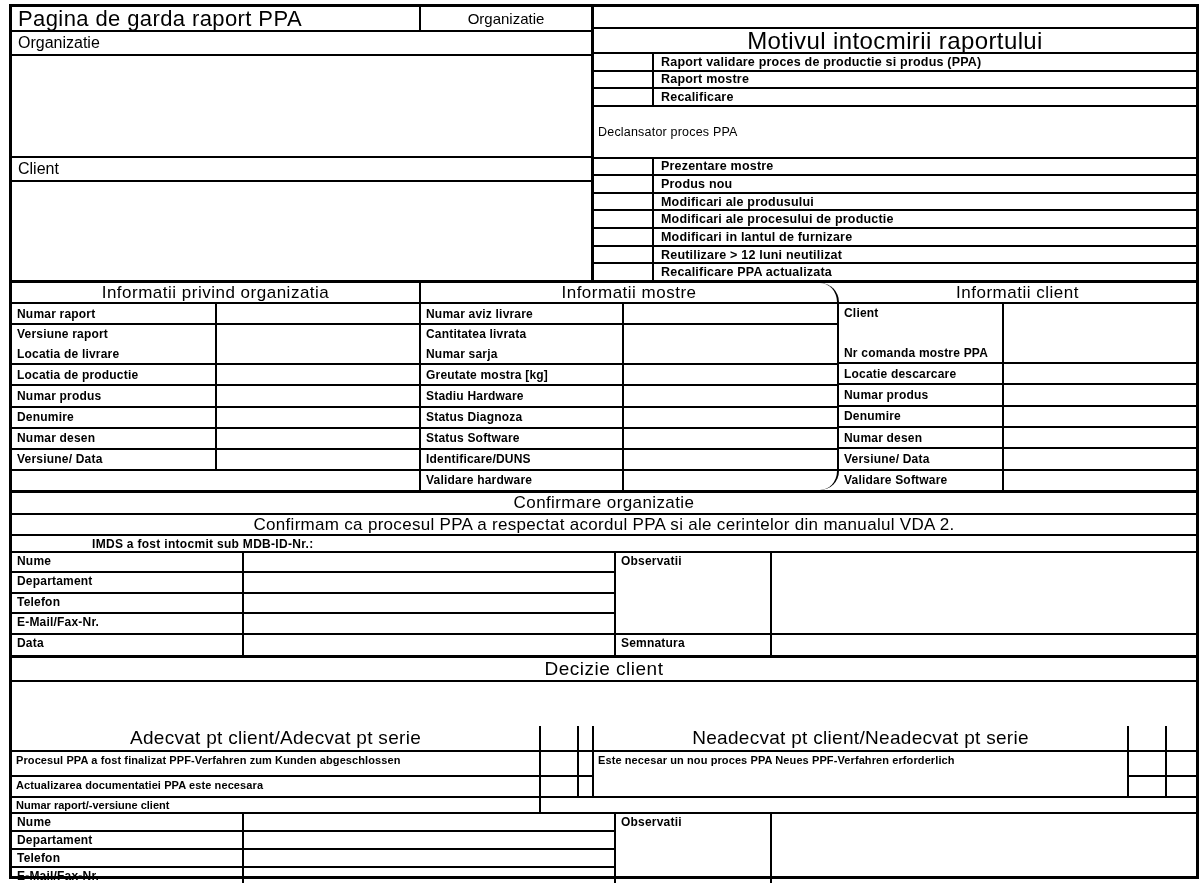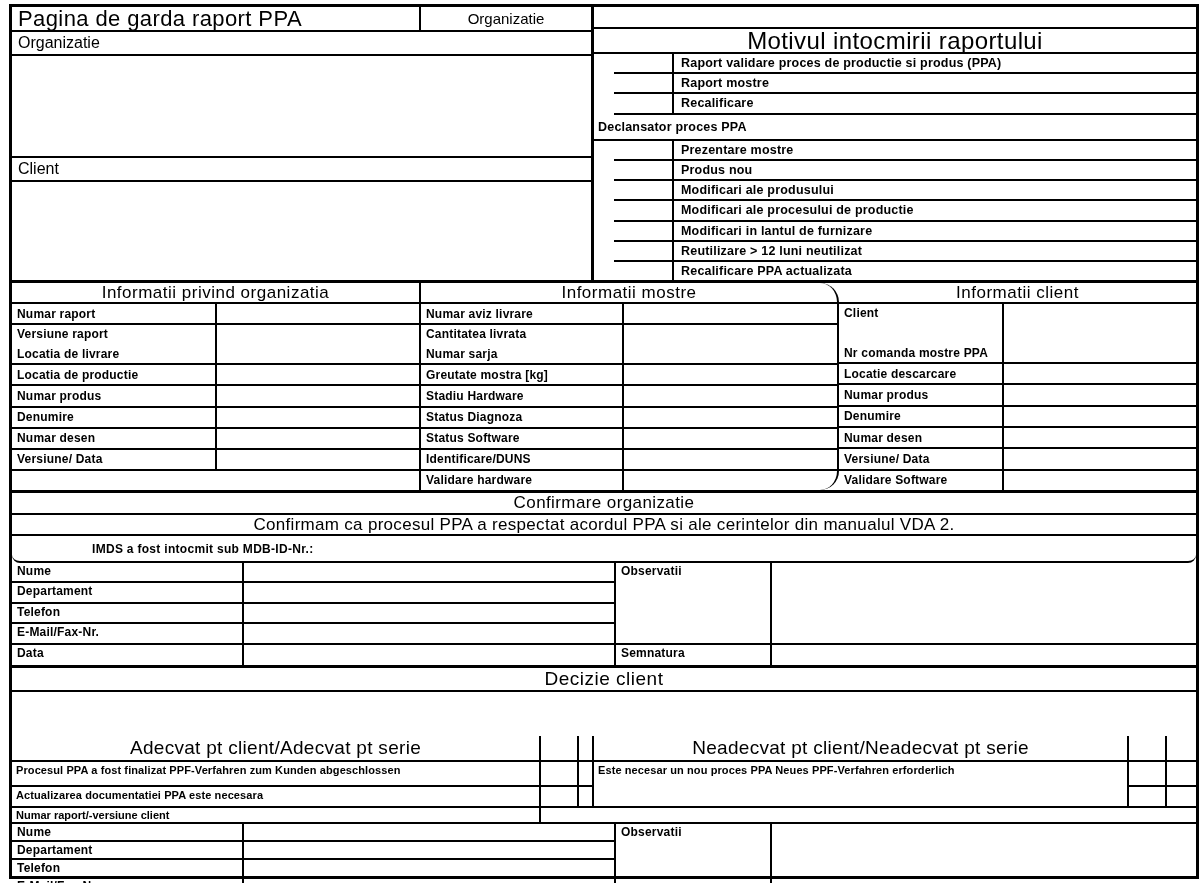--- a/index.html
+++ b/index.html
@@ -12,46 +12,46 @@
   .tl { width:582px; flex:none; display:flex; flex-direction:column; border-right:3px solid #000; }
   .tl-head { height:25px; flex:none; display:flex; border-bottom:2px solid #000; }
   .title-cell { width:409px; flex:none; border-right:2px solid #000; font-size:22px; letter-spacing:0.4px; display:flex; align-items:center; padding:0 6px; white-space:nowrap; overflow:hidden; }
   .orghead-cell { flex:1; font-size:15px; display:flex; align-items:center; justify-content:center; }
   .tl-label { height:24px; flex:none; border-bottom:2px solid #000; font-size:16px; display:flex; align-items:center; padding:0 6px; }
   .tl-box1 { height:102px; flex:none; border-bottom:2px solid #000; }
   .tl-box2 { flex:1; }
   .tr { flex:1; display:flex; flex-direction:column; }
   .tr-empty { height:22px; flex:none; border-bottom:2px solid #000; }
   .tr-head { height:25px; flex:none; border-bottom:2px solid #000; font-size:24px; letter-spacing:0.4px; display:flex; align-items:center; justify-content:center; }
-  .mrow { flex:1; display:flex; border-bottom:2px solid #000;margin-left:20px; }
+  .mrow { flex:1; display:flex; border-bottom:2px solid #000; }
   .tr .mrow:last-child, .tr .drow:last-child { border-bottom:none; }
   .chk { width:60px; flex:none; border-right:2px solid #000; }
   .mlabel { flex:1; font-size:12.5px; font-weight:bold; letter-spacing:0.2px; display:flex; align-items:center; padding:0 7px; white-space:nowrap; overflow:hidden; }
-  .drow { flex:1; border-bottom:2px solid #000; font-size:12.5px; font-weight:bold; letter-spacing:0.2px; display:flex; align-items:center; padding:3px 4px; }
+  .drow { flex:1; border-bottom:2px solid #000; font-size:12.5px; font-weight:normal; letter-spacing:0.2px; display:flex; align-items:center; padding:17px 4px; }
 
   
   .sec-info { height:210px; flex:none; display:flex; border-top:3px solid #000; }
   .icol { display:flex; flex-direction:column; }
   .icol1 { width:409px; flex:none; border-right:2px solid #000; }
   .icol2 { width:418px; flex:none; border-right:2px solid #000;border-radius:19px; }
   .icol3 { flex:1; }
   .ihead { height:21px; flex:none; border-bottom:2px solid #000; font-size:17px; letter-spacing:0.5px; display:flex; align-items:center; justify-content:center; }
   .irow { display:flex; border-bottom:2px solid #000; min-height:0; }
   .icol .irow:last-child { border-bottom:none;text-align:right; }
   .ilabel { flex:none; border-right:2px solid #000; font-size:12px; font-weight:bold; letter-spacing:0.2px; display:flex; align-items:center; padding:0 5px; white-space:nowrap; overflow:hidden; }
   .lw1 { width:205px; } .lw2 { width:203px; } .lw3 { width:165px; }
   .dbl { flex-direction:column; align-items:flex-start; justify-content:space-between; padding:2px 5px; }
   .ival { flex:1; }
   .fullempty { flex:1; }
 
   
   .sec-chead { flex:none; border-top:3px solid #000; }
   .chead1 { height:22px; border-bottom:2px solid #000; font-size:17px; letter-spacing:0.4px; display:flex; align-items:center; justify-content:center; }
   .chead2 { height:21px; border-bottom:2px solid #000; font-size:17px; letter-spacing:0.3px; display:flex; align-items:center; justify-content:center; }
-  .chead3 { height:27px; border-bottom:2px solid #000; font-size:12px; font-weight:bold; letter-spacing:0.3px; display:flex; align-items:center; padding-left:80px;border-radius:8px; }
+  .chead3 { height:17px; border-bottom:2px solid #000; font-size:12px; font-weight:bold; letter-spacing:0.3px; display:flex; align-items:center; padding-left:80px; }
 
   
   .contact { display:grid; grid-template-columns:232px 372px 156px 424px; grid-template-rows:repeat(5,1fr); flex:none; }
   .contact1 { height:102px; }
   .contact2 { flex:1; }
   .cc { border-right:2px solid #000; border-bottom:2px solid #000; font-size:12px; font-weight:bold; letter-spacing:0.2px; padding:1px 5px; }
   .cc.nr { border-right:none; }
   .cc.nb { border-bottom:none; }
 
   

